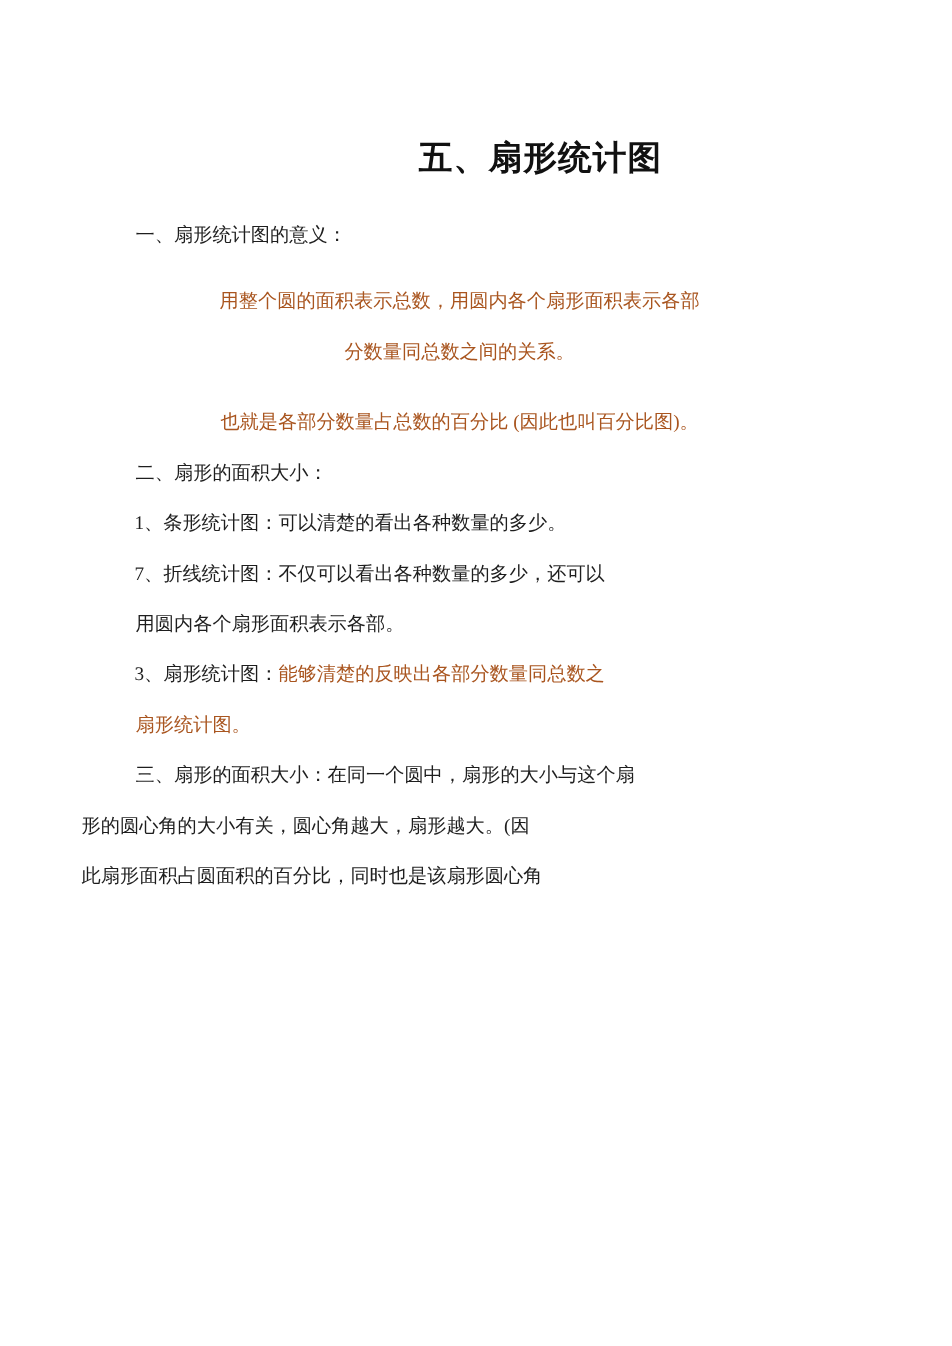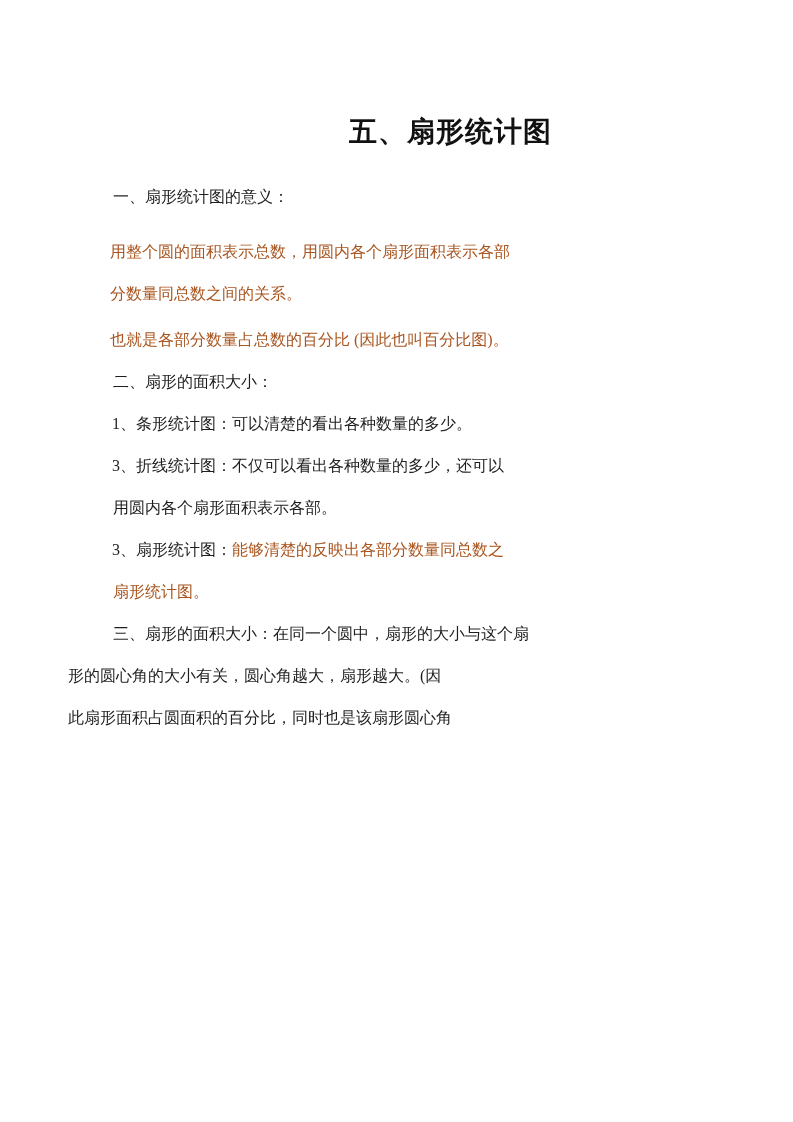--- a/index.html
+++ b/index.html
@@ -30,47 +30,47 @@
   }
   .line {
     margin: 0;
     font-size: 16px;
     line-height: 42px;
     white-space: nowrap;
     color: #1e1e1e;
   }
   .accent { color: #a9551f; }
   .indent-heading { padding-left: 113px; }
-  .indent-para    { padding-left: 110px; }
+  .indent-para    { padding-left: 110px; text-align: center; }
   .indent-item    { padding-left: 112px; }
   .indent-cont    { padding-left: 68px; }
   .mt-first { margin-top: 24px; }
   .mt-para1 { margin-top: 13px; }
-  .mt-para2 { margin-top: 4px; }
+  .mt-para2 { margin-top: 17px; }
 </style>
 </head>
 <body>
 
 <div class="page">
 
   <h1 class="title">五、扇形统计图</h1>
 
   <p class="line indent-heading mt-first">一、扇形统计图的意义：</p>
 
   <p class="line accent indent-para mt-para1">用整个圆的面积表示总数，用圆内各个扇形面积表示各部</p>
 
   <p class="line accent indent-para">分数量同总数之间的关系。</p>
 
   <p class="line accent indent-para mt-para2">也就是各部分数量占总数的百分比 (因此也叫百分比图)。</p>
 
   <p class="line indent-heading">二、扇形的面积大小：</p>
 
   <p class="line indent-item">1、条形统计图：可以清楚的看出各种数量的多少。</p>
 
-  <p class="line indent-item">3、折线统计图：不仅可以看出各种数量的多少，还可以</p>
+  <p class="line indent-item">7、折线统计图：不仅可以看出各种数量的多少，还可以</p>
 
   <p class="line indent-heading">用圆内各个扇形面积表示各部。</p>
 
   <p class="line indent-item"><span>3、扇形统计图：</span><span class="accent">能够清楚的反映出各部分数量同总数之</span></p>
 
   <p class="line accent indent-heading">扇形统计图。</p>
 
   <p class="line indent-heading">三、扇形的面积大小：在同一个圆中，扇形的大小与这个扇</p>
 
   <p class="line indent-cont">形的圆心角的大小有关，圆心角越大，扇形越大。(因</p>

